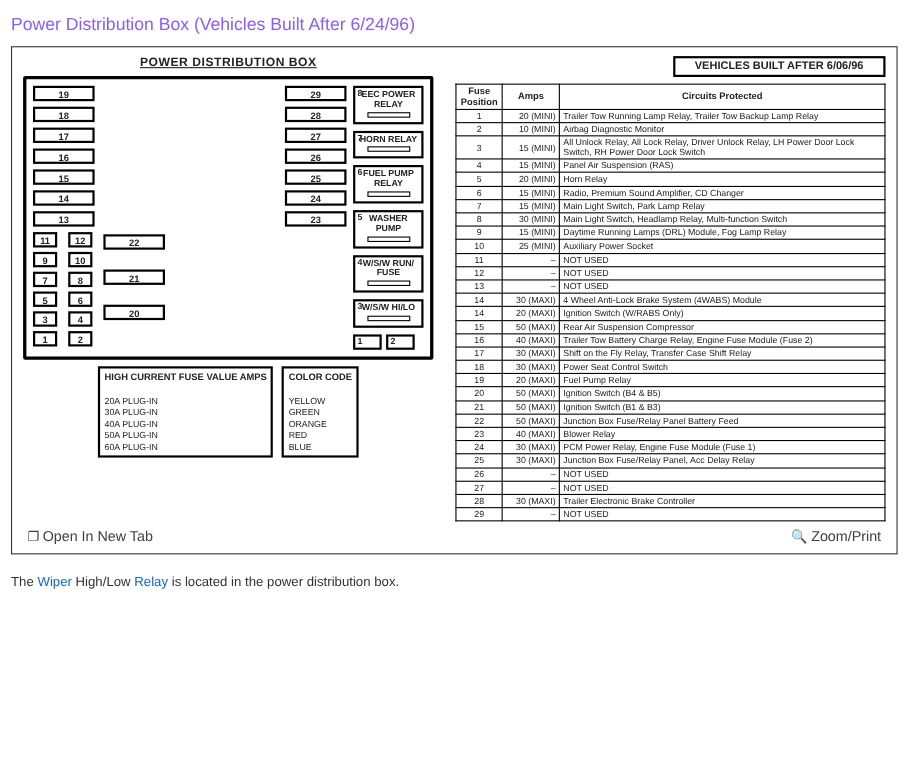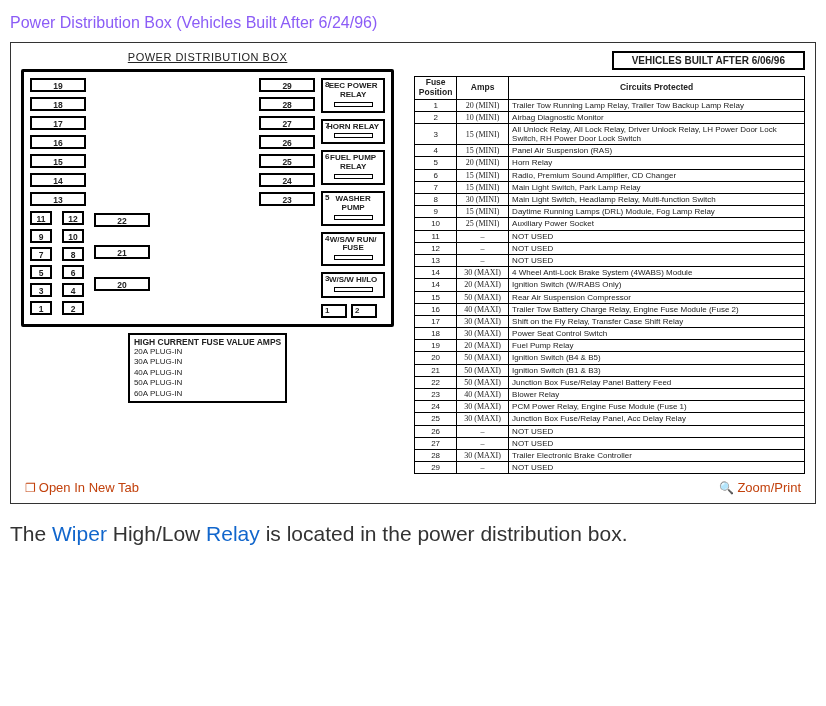--- a/index.html
+++ b/index.html
@@ -24,21 +24,21 @@
     background: #fff;
   }
   .diagram-columns {
     display: flex;
     gap: 20px;
   }
   .left-col { flex: 1.05; }
   .right-col { flex: 1.1; }
   .section-header {
     text-align: center;
-    font-weight: normal;
+    font-weight: bold;
     font-size: 11px;
     text-decoration: underline;
     margin-bottom: 6px;
     letter-spacing: 0.5px;
   }
   .right-header-box {
     border: 2px solid #000;
     display: inline-block;
     padding: 2px 18px;
     font-weight: bold;
@@ -108,52 +108,52 @@
     padding-left: 2px;
   }
   .legend-row { display:flex; gap:8px; margin-top:6px; justify-content:center; }
   .legend-box {
     border: 2px solid #000;
     padding: 2px 4px;
     font-size: 8px;
     font-weight: bold;
     text-align: left;
   }
-  .legend-box .hdr { text-align:right; font-size:8.5px; margin-bottom:0; }
+  .legend-box .hdr { text-align:right; font-size:8.5px; margin-bottom:13px; }
   .legend-list { line-height:1.3; font-weight:normal; }
 
   
   table.fuse-table {
     border-collapse: collapse;
     width: 100%;
     font-size: 8px;
   }
   table.fuse-table th, table.fuse-table td {
     border: 1px solid #000;
     padding: 1px 3px;
     text-align: left;
     line-height: 1.15;
   }
   table.fuse-table th {
     text-align: center;
     font-size: 8.5px;
     font-weight: bold;
   }
   table.fuse-table td:first-child { text-align:center; width:42px; }
-  table.fuse-table td:nth-child(2) { text-align:center; width:52px;font-family:Liberation Serif, serif; }
+  table.fuse-table td:nth-child(2) { text-align:right; width:52px; }
 
   .toolbar {
     display:flex;
     justify-content: space-between;
     padding: 6px 4px 0 4px;
     font-size: 13px;
   }
-  .toolbar a { color:#c2410c; text-decoration:none; cursor:pointer; }
+  .toolbar a { color:#404040; text-decoration:none; cursor:pointer; }
   .toolbar .icon { display:inline-block; margin-right:3px; font-size:12px; }
-  .caption { margin-top: 18px; font-size: 21px; color:#333; }
+  .caption { margin-top: 18px; font-size: 12px; color:#333; }
   .caption a { color:#1166cc; text-decoration:none; }
 </style>
 </head>
 <body>
 
 <div class="page-title">Power Distribution Box (Vehicles Built After 6/24/96)</div>
 
 <div class="figure-frame">
   <div class="diagram-columns">
 
@@ -244,20 +244,30 @@
         <div class="legend-box">
           <div class="hdr">HIGH CURRENT FUSE VALUE AMPS</div>
           <div class="legend-list">
             <div>20A PLUG-IN</div>
             <div>30A PLUG-IN</div>
             <div>40A PLUG-IN</div>
             <div>50A PLUG-IN</div>
             <div>60A PLUG-IN</div>
           </div>
         </div>
+        <div class="legend-box">
+          <div class="hdr">COLOR CODE</div>
+          <div class="legend-list">
+            <div>YELLOW</div>
+            <div>GREEN</div>
+            <div>ORANGE</div>
+            <div>RED</div>
+            <div>BLUE</div>
+          </div>
+        </div>
       </div>
     </div>
 
     <div class="right-col">
       <div style="text-align:right;"><span class="right-header-box">VEHICLES BUILT AFTER 6/06/96</span></div>
       <table class="fuse-table">
         <thead>
           <tr>
             <th>Fuse Position</th>
             <th>Amps</th>

